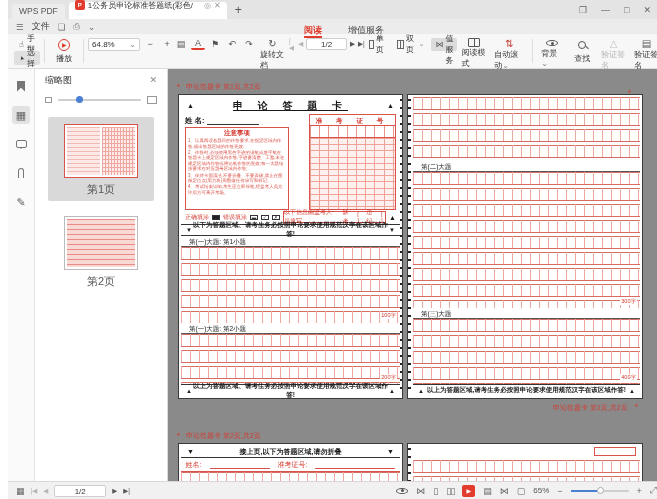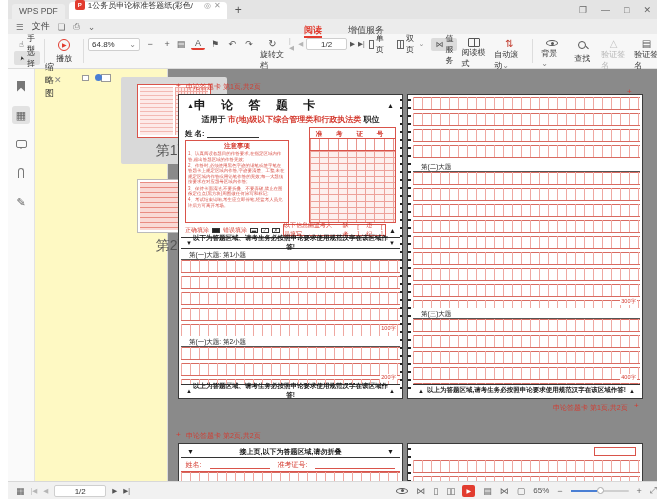--- a/index.html
+++ b/index.html
@@ -84,22 +84,22 @@
     color:#666; font-size:11px; border-radius:3px; }
   .strip-btn.active { background:#e2e2e2; }
   .bm-ic { width:8px; height:11px; background:#777;
     clip-path:polygon(0 0,100% 0,100% 100%,50% 66%,0 100%); }
   .cm-ic { width:11px; height:8px; border:1.2px solid #777; border-radius:2px; position:relative; }
   .cm-ic::after { content:""; position:absolute; left:2px; bottom:-4px; border:2px solid transparent;
     border-top-color:#777; }
   .clip-ic { width:6px; height:10px; border:1.2px solid #777; border-bottom:none;
     border-radius:3px 3px 0 0; }
 
-  .thumbpanel { width:133px; background:#fef9c3; border-right:1px solid #dcdcdc;
-    display:flex; flex-direction:row; }
+  .thumbpanel { width:133px; background:#ffffff; border-right:1px solid #dcdcdc;
+    display:flex; flex-direction:column; }
   .tp-head { height:22px; display:flex; align-items:center; justify-content:space-between;
     padding:0 10px; font-size:9px; color:#333; }
   .tp-close { color:#888; font-size:9px; }
   .tp-zoomrow { height:18px; display:flex; align-items:center; gap:6px; padding:0 10px; }
   .tp-imgic { border:1px solid #999; background:#fff; }
   .tp-imgic.small { width:7px; height:6px; } .tp-imgic.large { width:10px; height:8px; }
   .tp-track { flex:1; height:2px; background:#cfcfcf; border-radius:1px; position:relative; }
   .tp-handle { position:absolute; left:22%; top:-3px; width:7px; height:7px; background:#4a7fd4;
     border-radius:50%; }
   .thumb-list { flex:1; display:flex; flex-direction:column; align-items:center; padding-top:8px; gap:8px; }
@@ -109,37 +109,37 @@
   .thumb-page { width:74px; height:54px; background:#fff; border:1px solid #bbb; position:relative;
     overflow:hidden; }
   .thumb-card.selected .thumb-page { border:1px solid #d9534a; }
   .tpage1-l { position:absolute; left:2px; top:2px; width:33px; bottom:2px;
     background:repeating-linear-gradient(to bottom,#f3b9b3 0 1px,#fdeae8 1px 4px); }
   .tpage1-r { position:absolute; right:2px; top:2px; width:33px; bottom:2px;
     background:repeating-linear-gradient(to right,#f0a9a2 0 1px,transparent 1px 3px),
                repeating-linear-gradient(to bottom,#f0a9a2 0 1px,#fdeae8 1px 4px); }
   .tpage2-g { position:absolute; inset:2px;
     background:repeating-linear-gradient(to bottom,#e98b82 0 1px,#f9d9d5 1px 5px); }
-  .thumb-label { font-size:14px; color:#555; }
+  .thumb-label { font-size:11px; color:#555; }
 
   
   .docarea { flex:1; position:relative; overflow:hidden; }
   .vscroll { position:absolute; right:1px; top:2px; bottom:2px; width:7px; }
   .vscroll .vthumb { position:absolute; top:2px; width:5px; left:1px; height:150px;
     background:#a8a8a8; border-radius:3px; }
 
   .corner-red { position:absolute; font-size:7px; color:#d43a2f; white-space:nowrap; }
   .plus-mark { position:absolute; font-size:8px; color:#d43a2f; }
 
   .page { position:absolute; background:#fff; border:1px solid #3a3a3a; overflow:hidden; }
   .pg-pad { position:absolute; inset:2px; display:flex; flex-direction:column; }
 
   .title-row { height:17px; display:flex; align-items:center; padding:0 6px; }
-  .sheet-title { flex:1; font-size:12px; font-weight:bold; color:#1a1a1a;
-    letter-spacing:6px; }
+  .sheet-title { flex:1; text-align:center; font-size:10px; font-weight:bold; color:#1a1a1a;
+    letter-spacing:6px;text-decoration:underline; }
   .tri { font-size:7px; color:#1a1a1a; }
   .subtitle-row { height:13px; text-align:center; font-size:8px; color:#1a1a1a; font-weight:bold; }
   .subtitle-row .em { color:#d43a2f; }
 
   .info-section { height:96px; display:flex; gap:20px; padding:0 4px; }
   .info-left { width:104px; display:flex; flex-direction:column; }
   .name-row { height:13px; font-size:7.5px; font-weight:bold; color:#1a1a1a; display:flex;
     align-items:center; gap:2px; }
   .name-line { width:52px; border-bottom:1px solid #333; height:9px; }
   .notice-box { flex:1; border:1px solid #d9534a; padding:1px 2px; overflow:hidden; }
@@ -392,25 +392,20 @@
       <span class="corner-red" style="left:385px;top:334px">申论答题卡 第1页,共2页</span>
       <span class="plus-mark" style="left:466px;top:332px">+</span>
 
       <div class="page" style="left:10px;top:25px;width:225px;height:305px">
         <div class="pg-pad">
           <div class="title-row">
             <span class="tri">▲</span>
             <span class="sheet-title">申 论 答 题 卡</span>
             <span class="tri">▲</span>
           </div>
-          <div class="subtitle-row">
-            <span>适用于</span>
-            <span class="em">市(地)级以下综合管理类和行政执法类</span>
-            <span>职位</span>
-          </div>
           <div class="info-section">
             <div class="info-left">
               <div class="name-row">
                 <span>姓 名:</span>
                   <span class="name-line"></span>
               </div>
               <div class="notice-box">
                 <div class="notice-title">注意事项</div>
                 <div class="notice-body">
                   <p>1、认真阅读各题目的作答要求,在指定区域内作答,超出答题区域的作答无效;</p>

